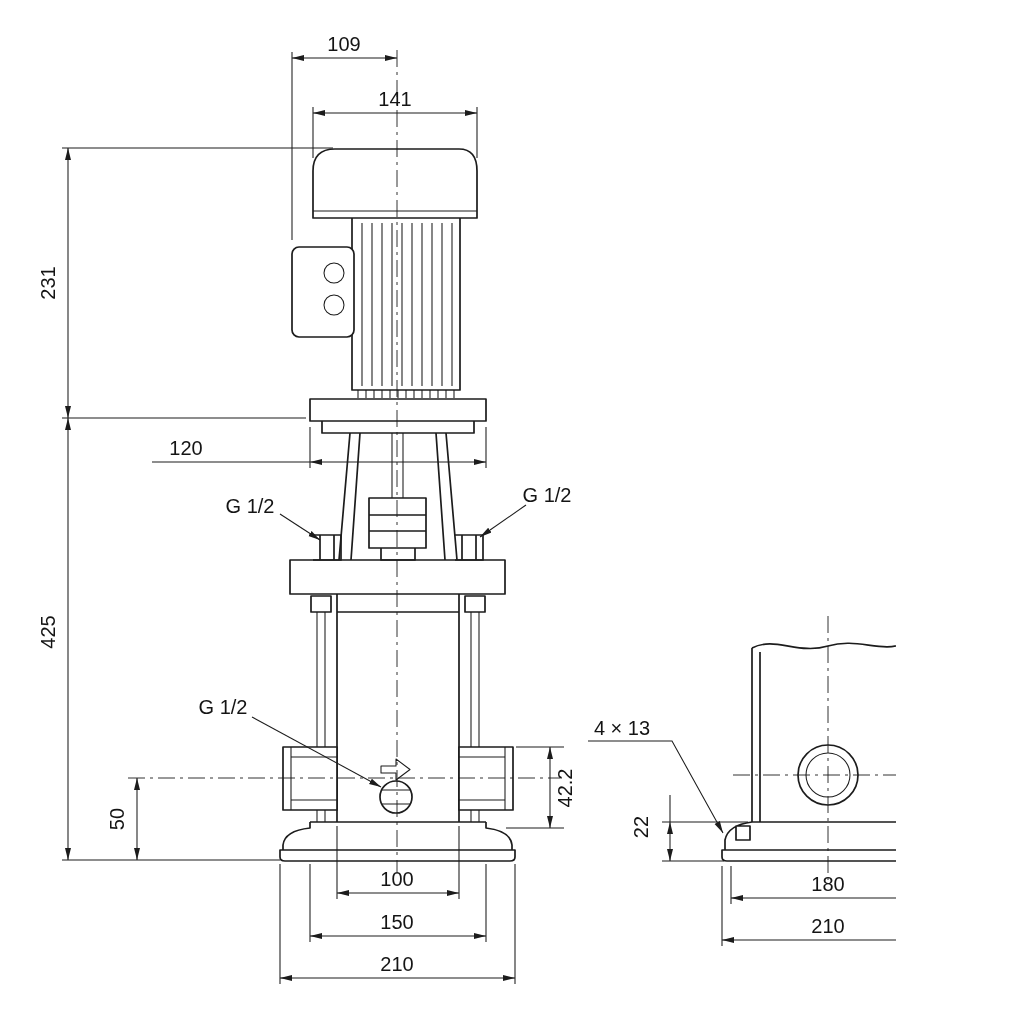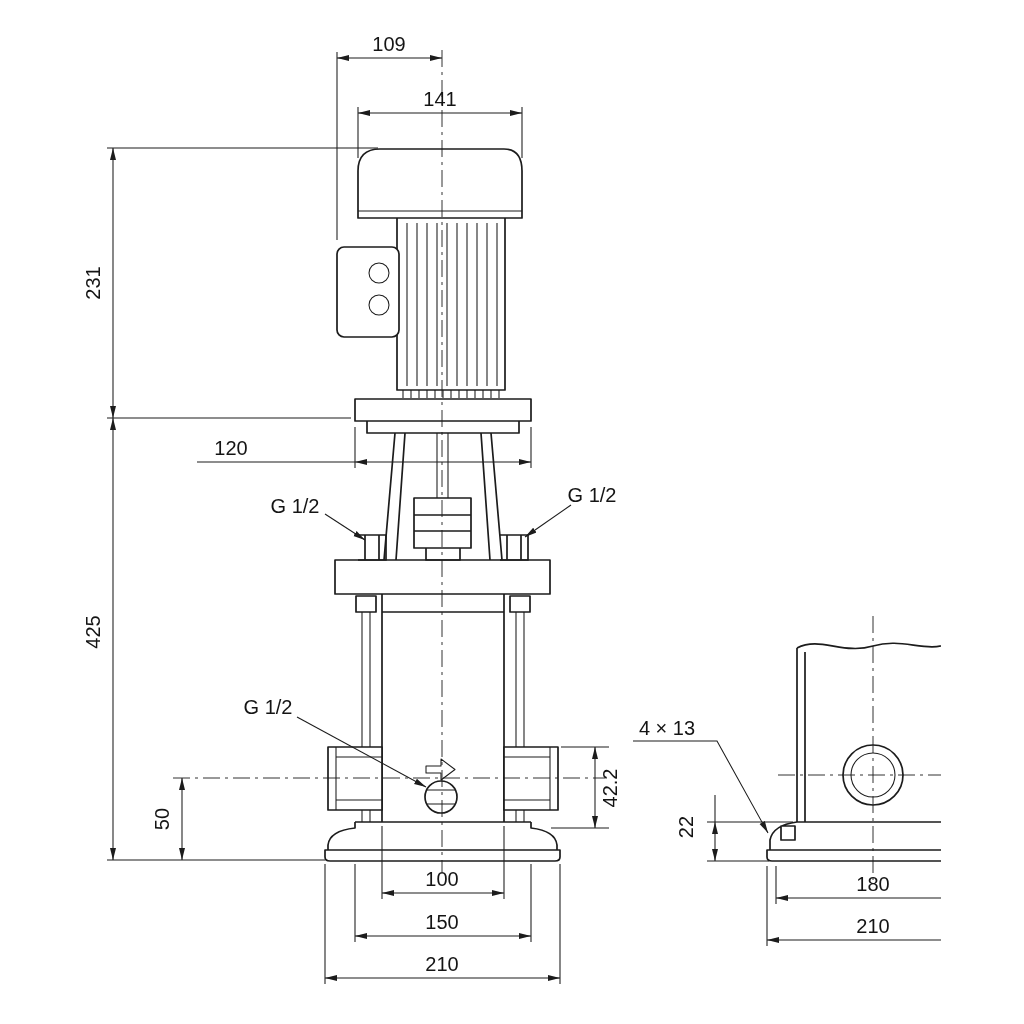--- a/index.html
+++ b/index.html
@@ -1,16 +1,16 @@
 <!DOCTYPE html>
 <html><head>
 <meta charset="utf-8">
 <style>
   html,body{margin:0;padding:0;background:#ffffff;}
-  .canvas{position:relative;width:896px;height:1024px;background:#ffffff;overflow:hidden;margin-left:45px;}
+  .canvas{position:relative;width:896px;height:1024px;background:#ffffff;overflow:hidden;}
   svg text{font-family:"Liberation Sans","DejaVu Sans",sans-serif;font-size:20px;fill:#141414;}
   .obj{fill:none;stroke:#1c1c1c;stroke-width:1.7;stroke-linejoin:round;stroke-linecap:butt;}
   .thin{stroke-width:1.05;}
   .wf{fill:#ffffff;}
   .dl{stroke:#1c1c1c;stroke-width:1.05;fill:none;}
   .cl{stroke:#1c1c1c;stroke-width:0.9;fill:none;stroke-dasharray:17 5 3 5;}
 </style>
 </head>
 <body>
 

